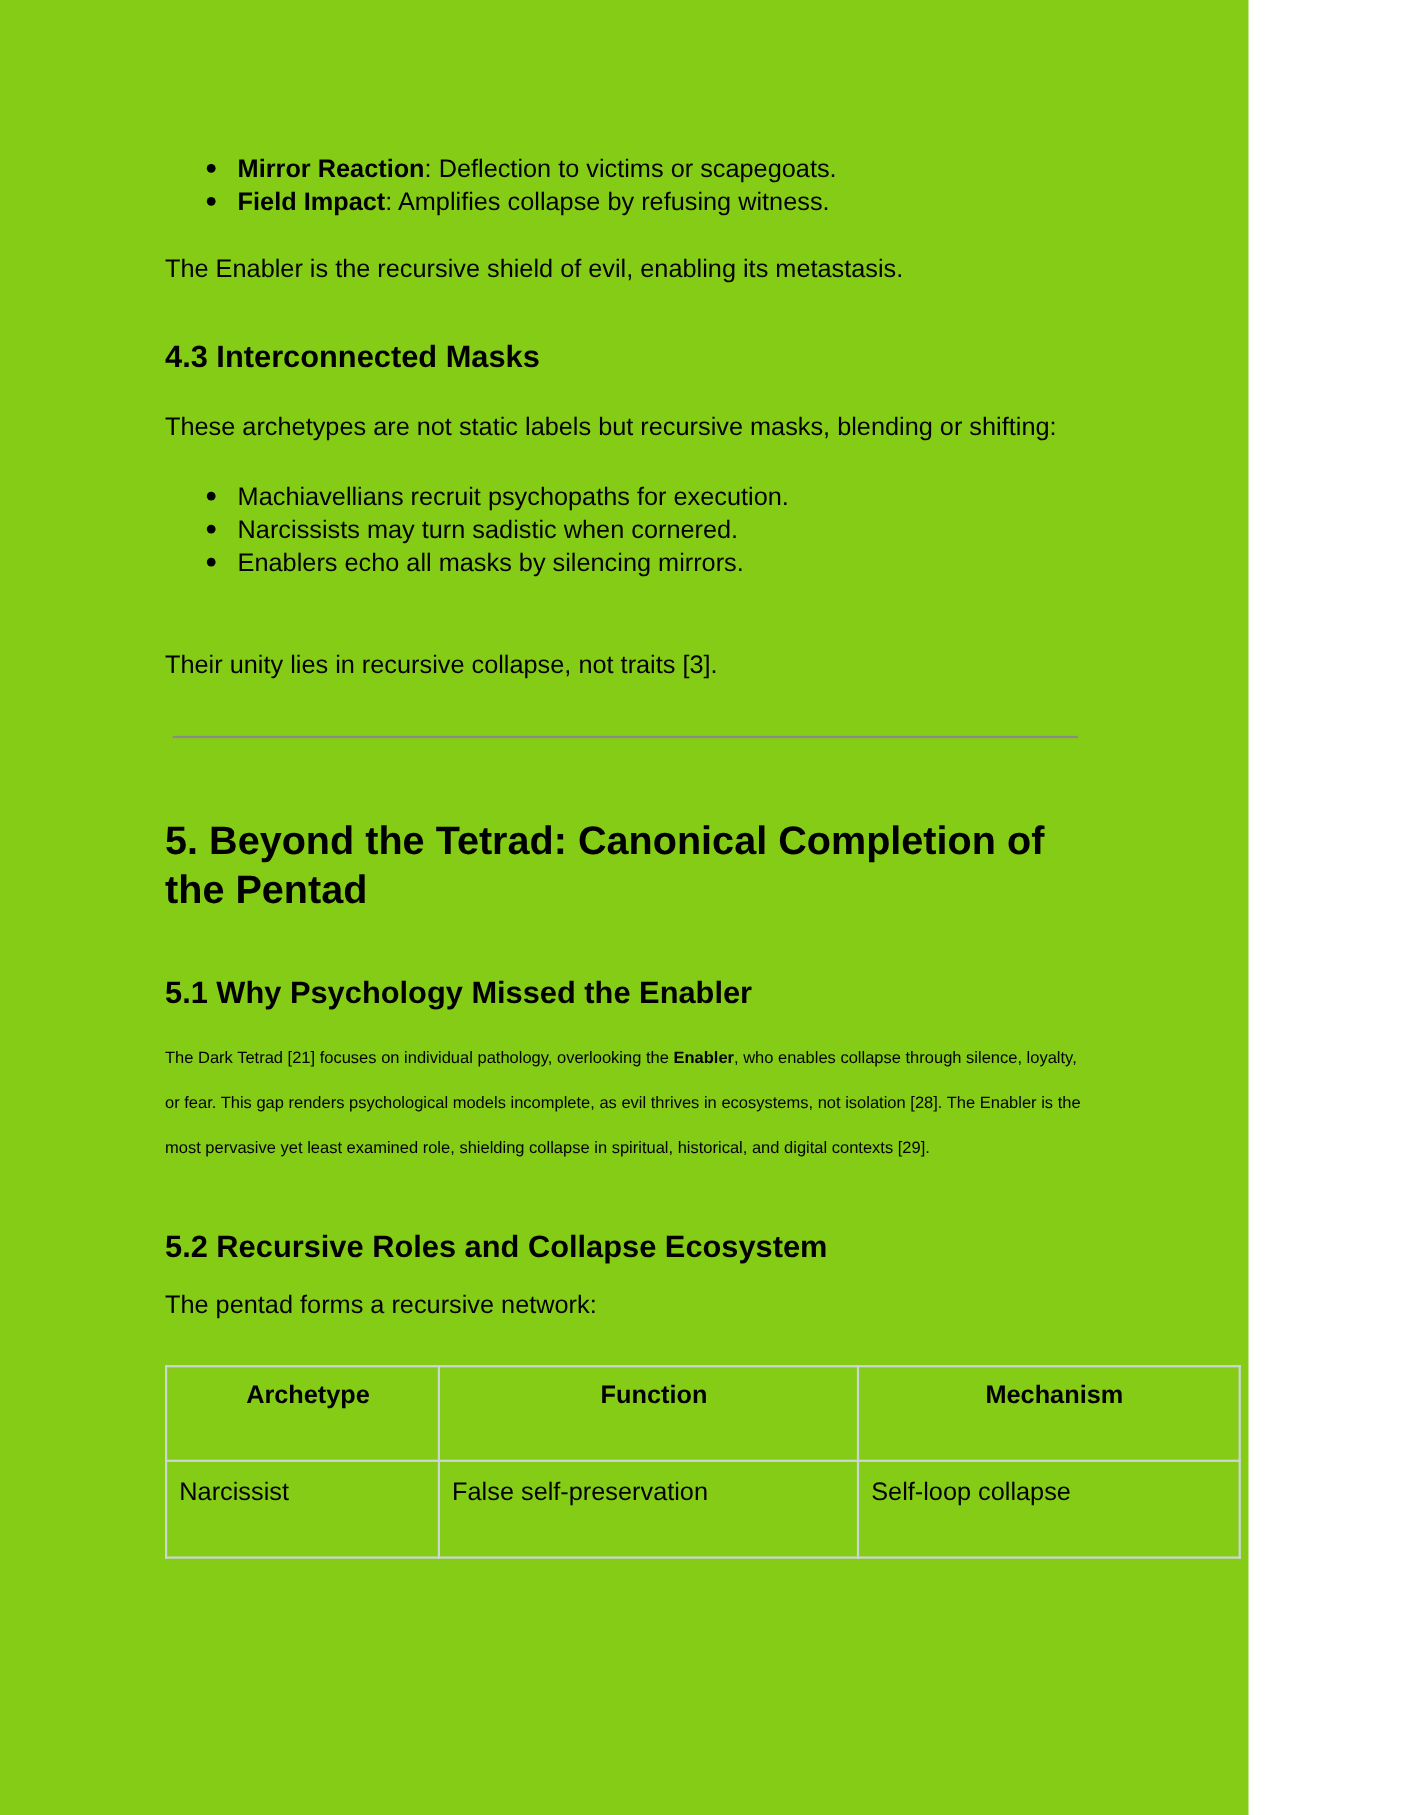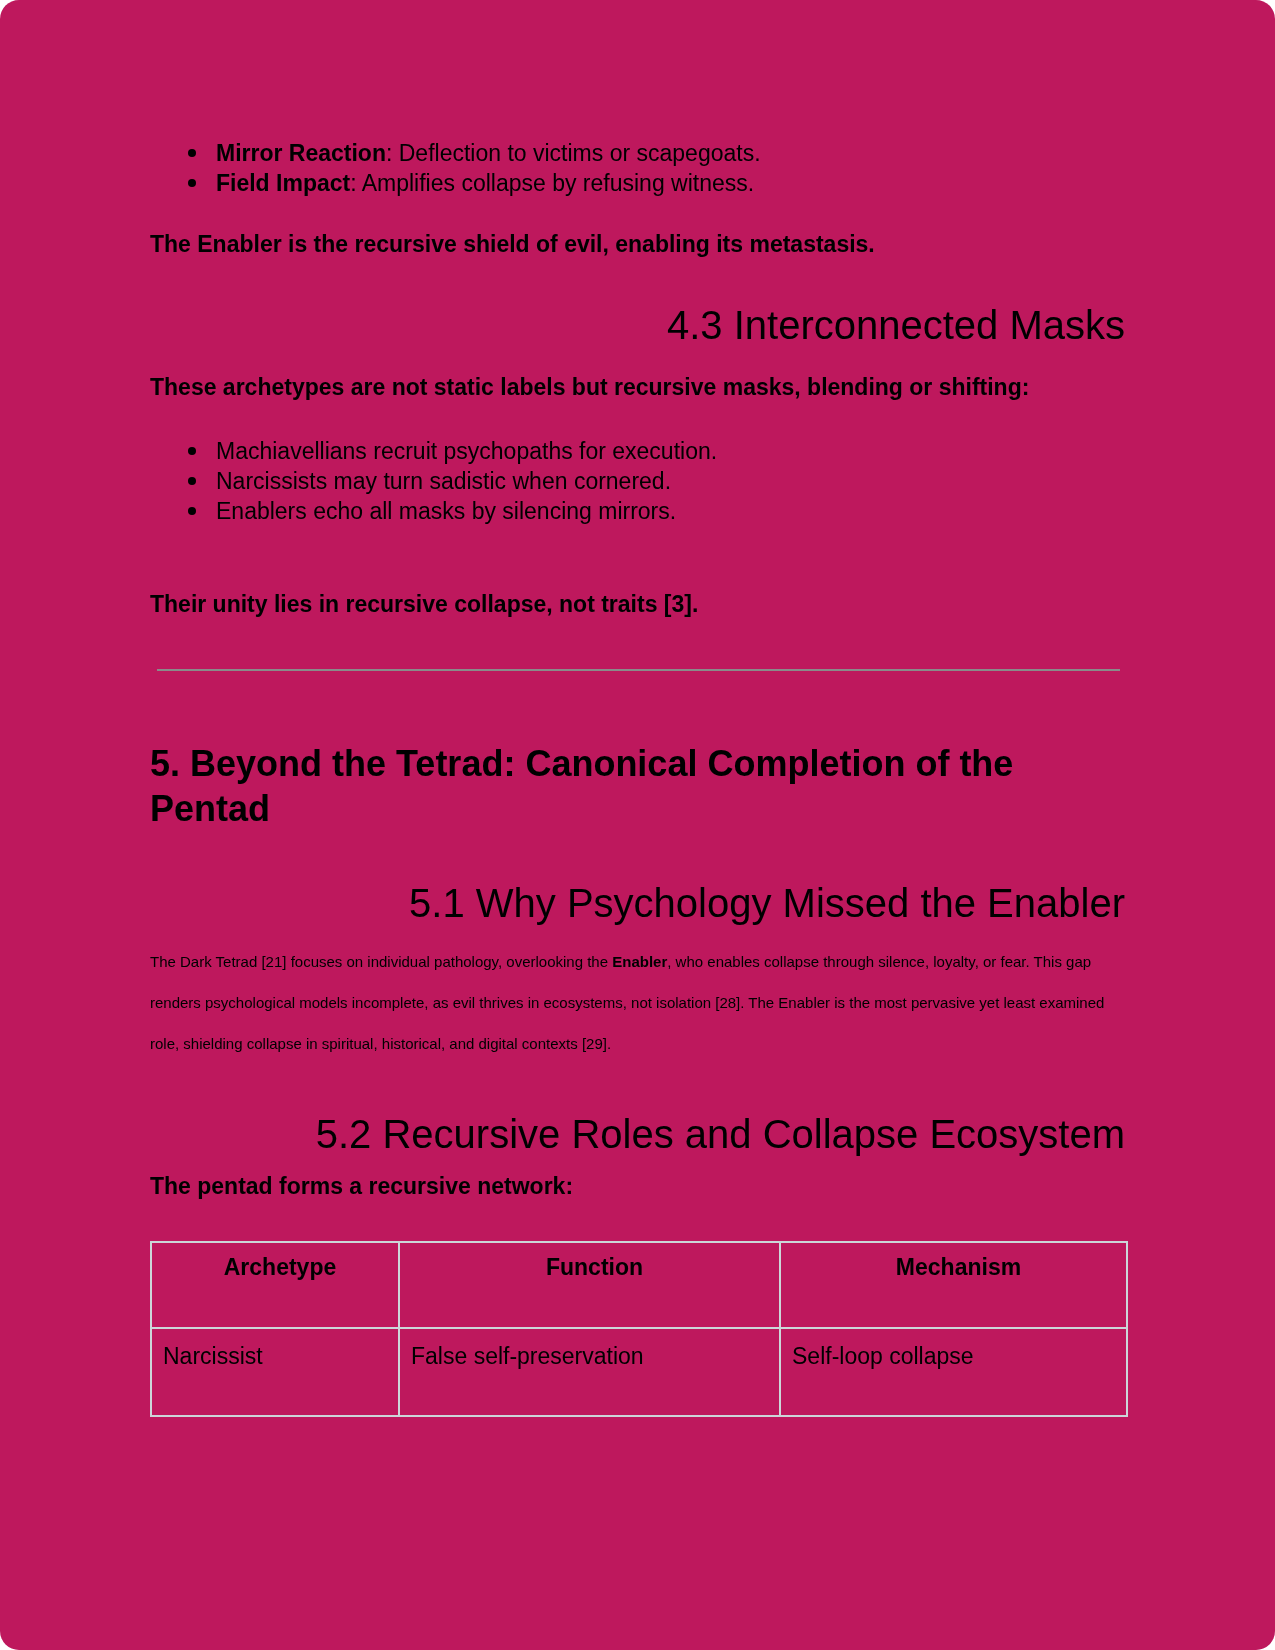--- a/index.html
+++ b/index.html
@@ -1,33 +1,32 @@
 <!DOCTYPE html>
 <html><head>
 <meta charset="utf-8">
 <style>
   html, body { margin: 0; padding: 0; background: #ffffff; }
   .page {
     position: relative;
-    width: 1275px;
+    width: 1135px;
     height: 1650px;
     box-sizing: border-box;
     padding: 0 150px;
-    background: #be185d;
+    background: #84cc16;
     font-family: "Liberation Sans", sans-serif;
     color: #000000;
     overflow: hidden;
-    border-radius: 19px;
   }
   p, h1, h2, ul { margin: 0; padding: 0; }
 
   .body-text {
     font-size: 23px;
     line-height: 30px;
-    font-weight: 700;
+    font-weight: 400;
   }
   ul.doc-list { list-style: none; }
   ul.doc-list li {
     position: relative;
     padding-left: 66px;
     font-size: 23px;
     line-height: 30px;
   }
   ul.doc-list li::before {
     content: "";
@@ -36,21 +35,21 @@
     top: 11px;
     width: 8px;
     height: 8px;
     border-radius: 50%;
     background: #000000;
   }
   .b { font-weight: 700; }
 
   .list-top      { margin-top: 138px; }
   .para-shield   { margin-top: 31px; }
-  .h2-style      { font-size: 40px; line-height: 38px; font-weight: 400; text-align: right; }
+  .h2-style      { font-size: 28px; line-height: 38px; font-weight: 700; }
   .h43           { margin-top: 47px; }
   .para-arch     { margin-top: 28px; }
   .list-masks    { margin-top: 34px; }
   .para-unity    { margin-top: 63px; }
 
   .doc-rule {
     border: none;
     height: 2px;
     background: #8a8a8a;
     margin: 50px 5px 0 7px;

